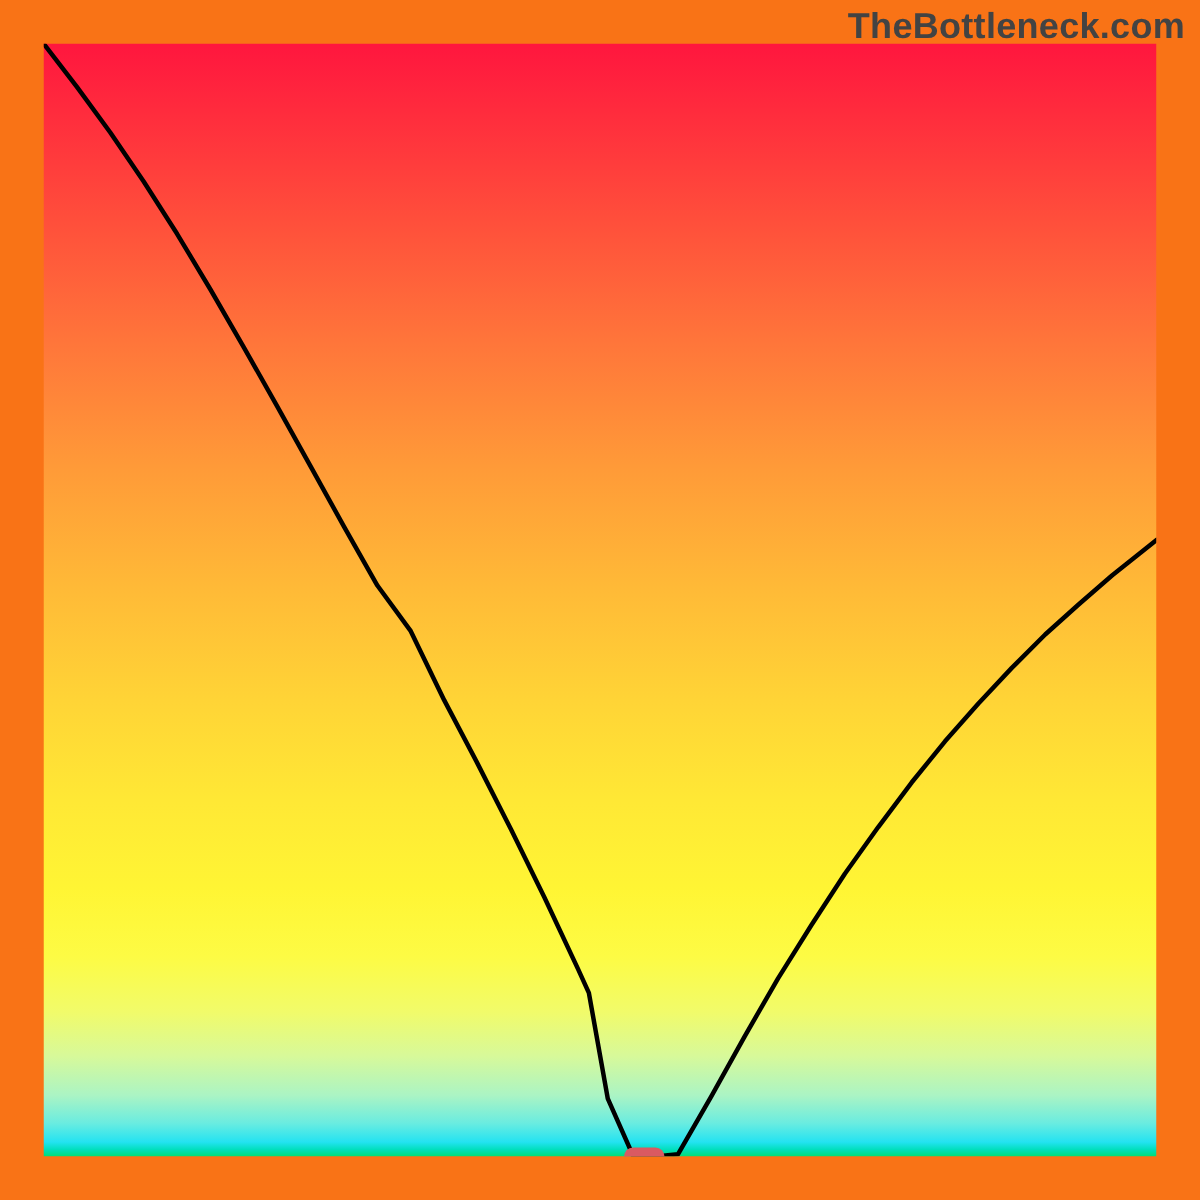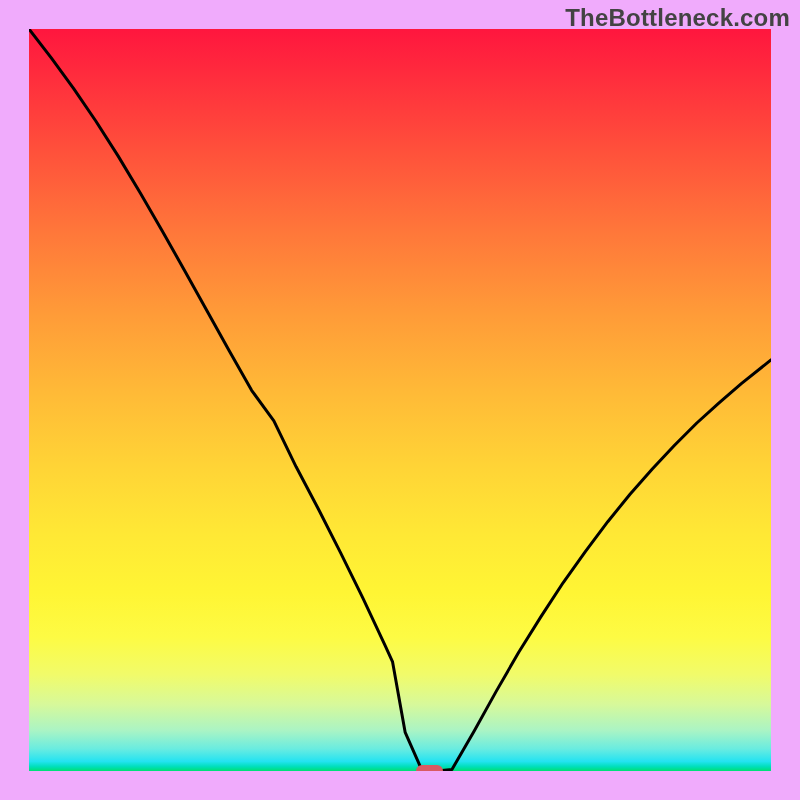--- a/index.html
+++ b/index.html
@@ -8,21 +8,21 @@
     width: 800px;
     height: 800px;
     background: #000;
     overflow: hidden;
     font-family: Arial, Helvetica, sans-serif;
   }
   .frame {
     position: relative;
     width: 800px;
     height: 800px;
-    background: #f0abfc;
+    background: #f97316;
   }
   .watermark {
     position: absolute;
     top: 4px;
     right: 10px;
     color: #434343;
     font-size: 24px;
     font-weight: bold;
     letter-spacing: 0.2px;
     z-index: 40;

